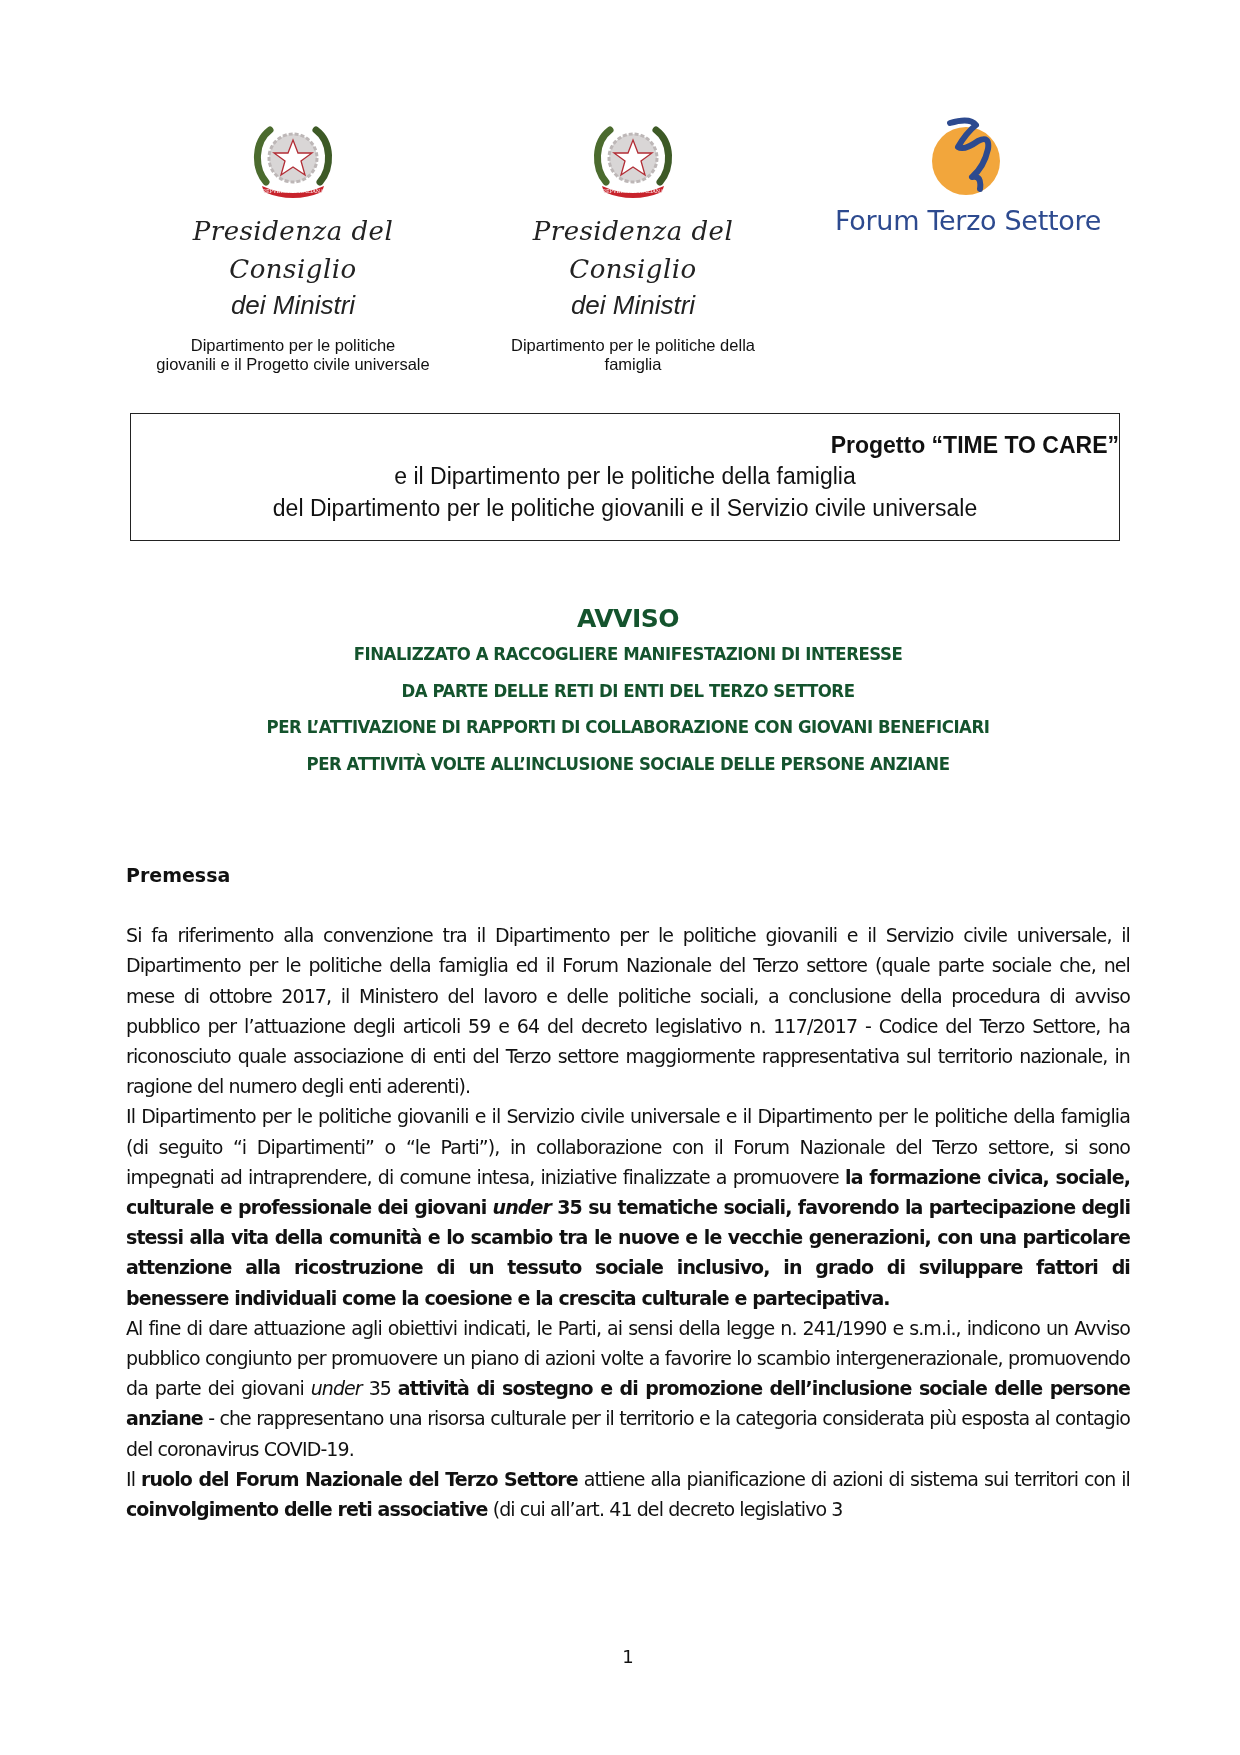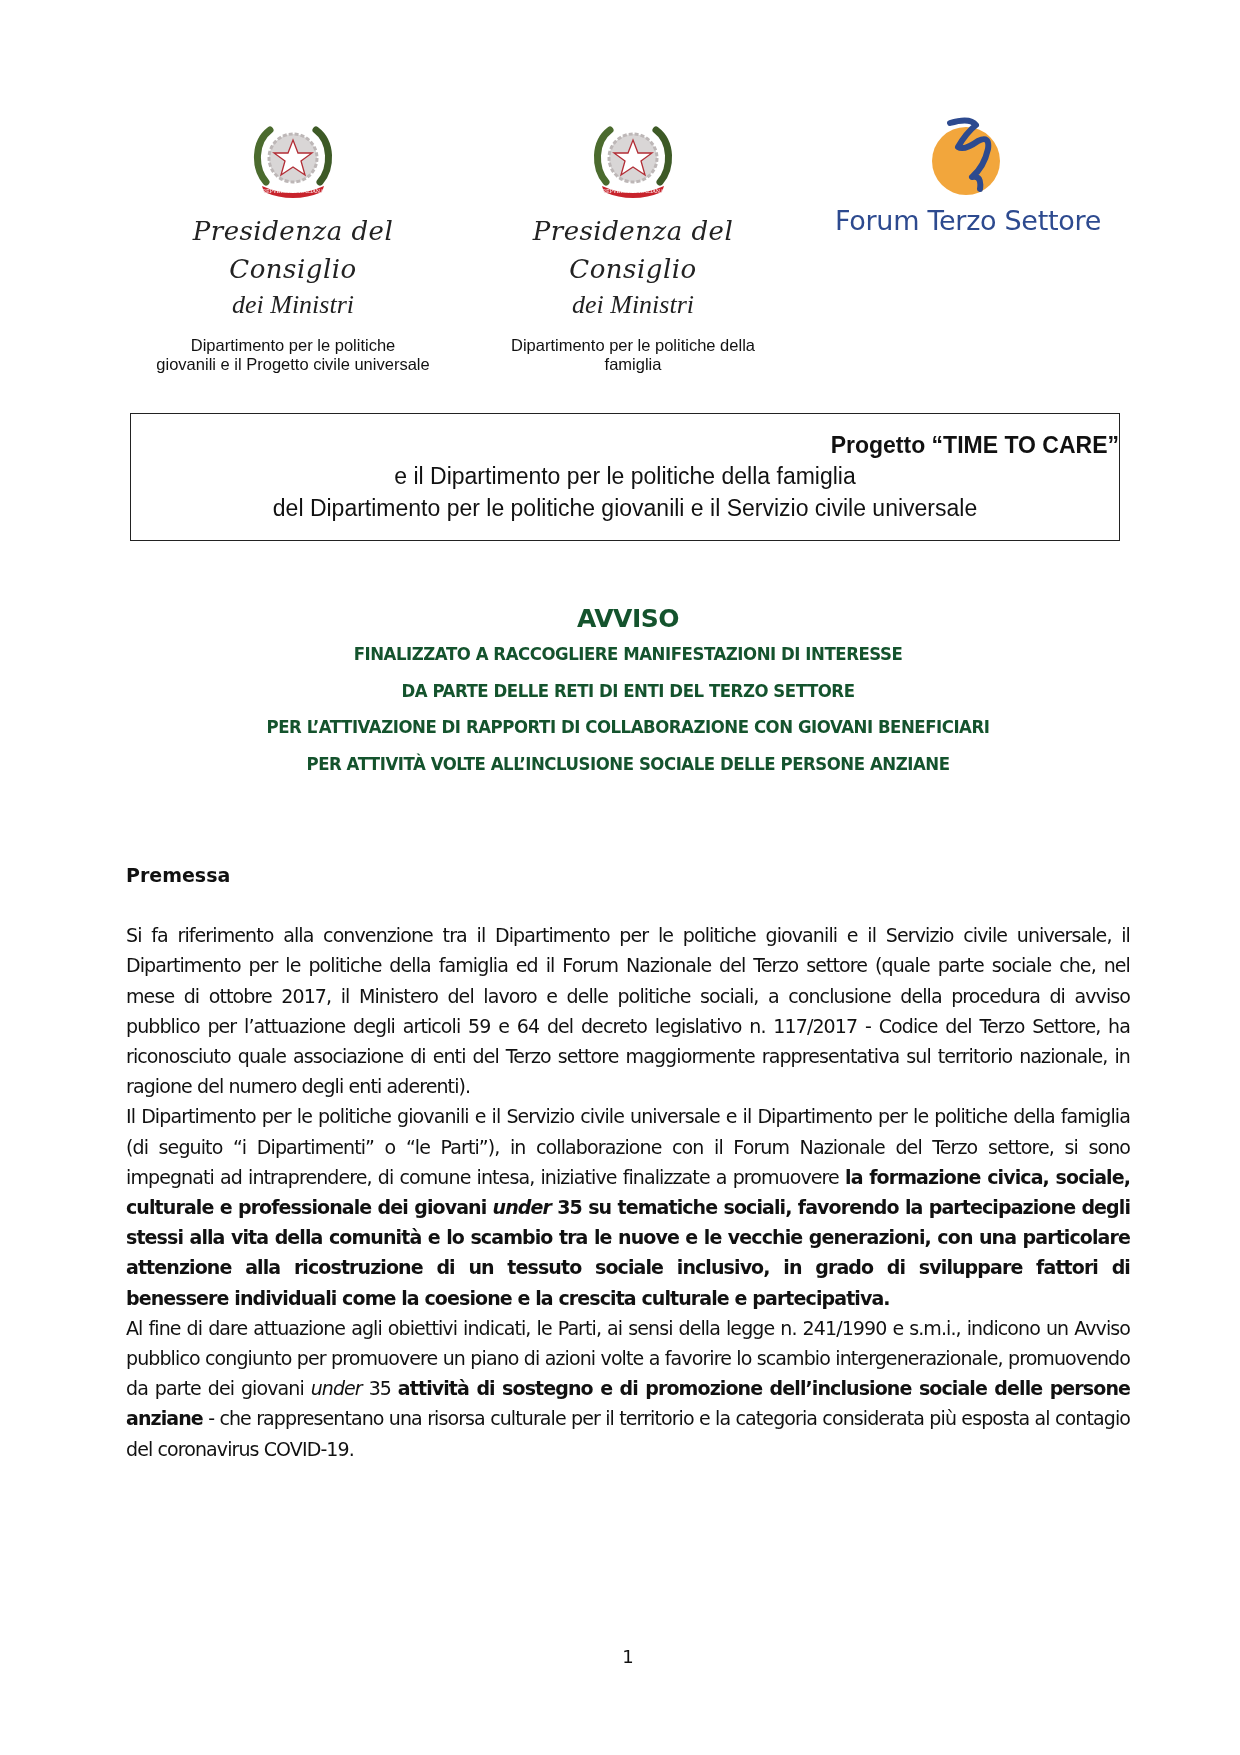--- a/index.html
+++ b/index.html
@@ -7,21 +7,21 @@
     .page { position: absolute; left: 8px; top: 0; width: 1240px; height: 1755px; background: #fff; }
 
     
     .logo-block { position: absolute; text-align: center; }
     .emblem { display: block; margin: 0 auto; }
     .script-title {
       font-family: "DejaVu Serif", serif; font-style: italic; font-weight: normal;
       font-size: 26px; line-height: 38px; color: #222; letter-spacing: 0.5px;
     }
     .script-sub {
-      font-family: Liberation Serif, serif; font-style: italic;
+      font-family: Liberation Sans, sans-serif; font-style: italic;
       font-size: 26px; line-height: 34px; color: #222;
     }
     .dept {
       font-family: "Liberation Sans", sans-serif; font-size: 16.5px; line-height: 19px; color: #111;
     }
     #logo-left { left: 125px; top: 120px; width: 320px; }
     #logo-mid  { left: 465px; top: 120px; width: 320px; }
     #logo-forum { left: 810px; top: 115px; width: 300px; }
     .forum-text {
       font-family: "DejaVu Sans", sans-serif; font-size: 27px; color: #2d4a8f; letter-spacing: -0.3px;
@@ -122,16 +122,17 @@
 
   <div class="body-text">
     <div class="section-title">Premessa</div>
 
     <p class="para">Si fa riferimento alla convenzione tra il Dipartimento per le politiche giovanili e il Servizio civile universale, il Dipartimento per le politiche della famiglia ed il Forum Nazionale del Terzo settore (quale parte sociale che, nel mese di ottobre 2017, il Ministero del lavoro e delle politiche sociali, a conclusione della procedura di avviso pubblico per l’attuazione degli articoli 59 e 64 del decreto legislativo n. 117/2017 - Codice del Terzo Settore, ha riconosciuto quale associazione di enti del Terzo settore maggiormente rappresentativa sul territorio nazionale, in ragione del numero degli enti aderenti).</p>
 
     <p class="para"><span>Il Dipartimento per le politiche giovanili e il Servizio civile universale e il Dipartimento per le politiche della famiglia (di seguito “i Dipartimenti” o “le Parti”), in collaborazione con il Forum Nazionale del Terzo settore, si sono impegnati ad intraprendere, di comune intesa, iniziative finalizzate a promuovere </span><b>la formazione civica, sociale, culturale e professionale dei giovani </b><b><i>under</i></b><b> 35 su tematiche sociali, favorendo la partecipazione degli stessi alla vita della comunità e lo scambio tra le nuove e le vecchie generazioni, con una particolare attenzione alla ricostruzione di un tessuto sociale inclusivo, in grado di sviluppare fattori di benessere individuali come la coesione e la crescita culturale e partecipativa.</b></p>
 
     <p class="para"><span>Al fine di dare attuazione agli obiettivi indicati, le Parti, ai sensi della legge n. 241/1990 e s.m.i., indicono un Avviso pubblico congiunto per promuovere un piano di azioni volte a favorire lo scambio intergenerazionale, promuovendo da parte dei giovani </span><i>under</i><span> 35 </span><b>attività di sostegno e di promozione dell’inclusione sociale delle persone anziane</b><span> - che rappresentano una risorsa culturale per il territorio e la categoria considerata più esposta al contagio del coronavirus COVID-19.</span></p>
 
+    <p class="para"><span>Il </span><b>ruolo del Forum Nazionale del Terzo Settore</b><span> attiene alla pianificazione di azioni di sistema sui territori con il </span><b>coinvolgimento delle reti associative</b><span> (di cui all’art. 41 del decreto legislativo 3</span></p>
   </div>
 
   <div class="page-num">1</div>
 </div>
 
 </body></html>

